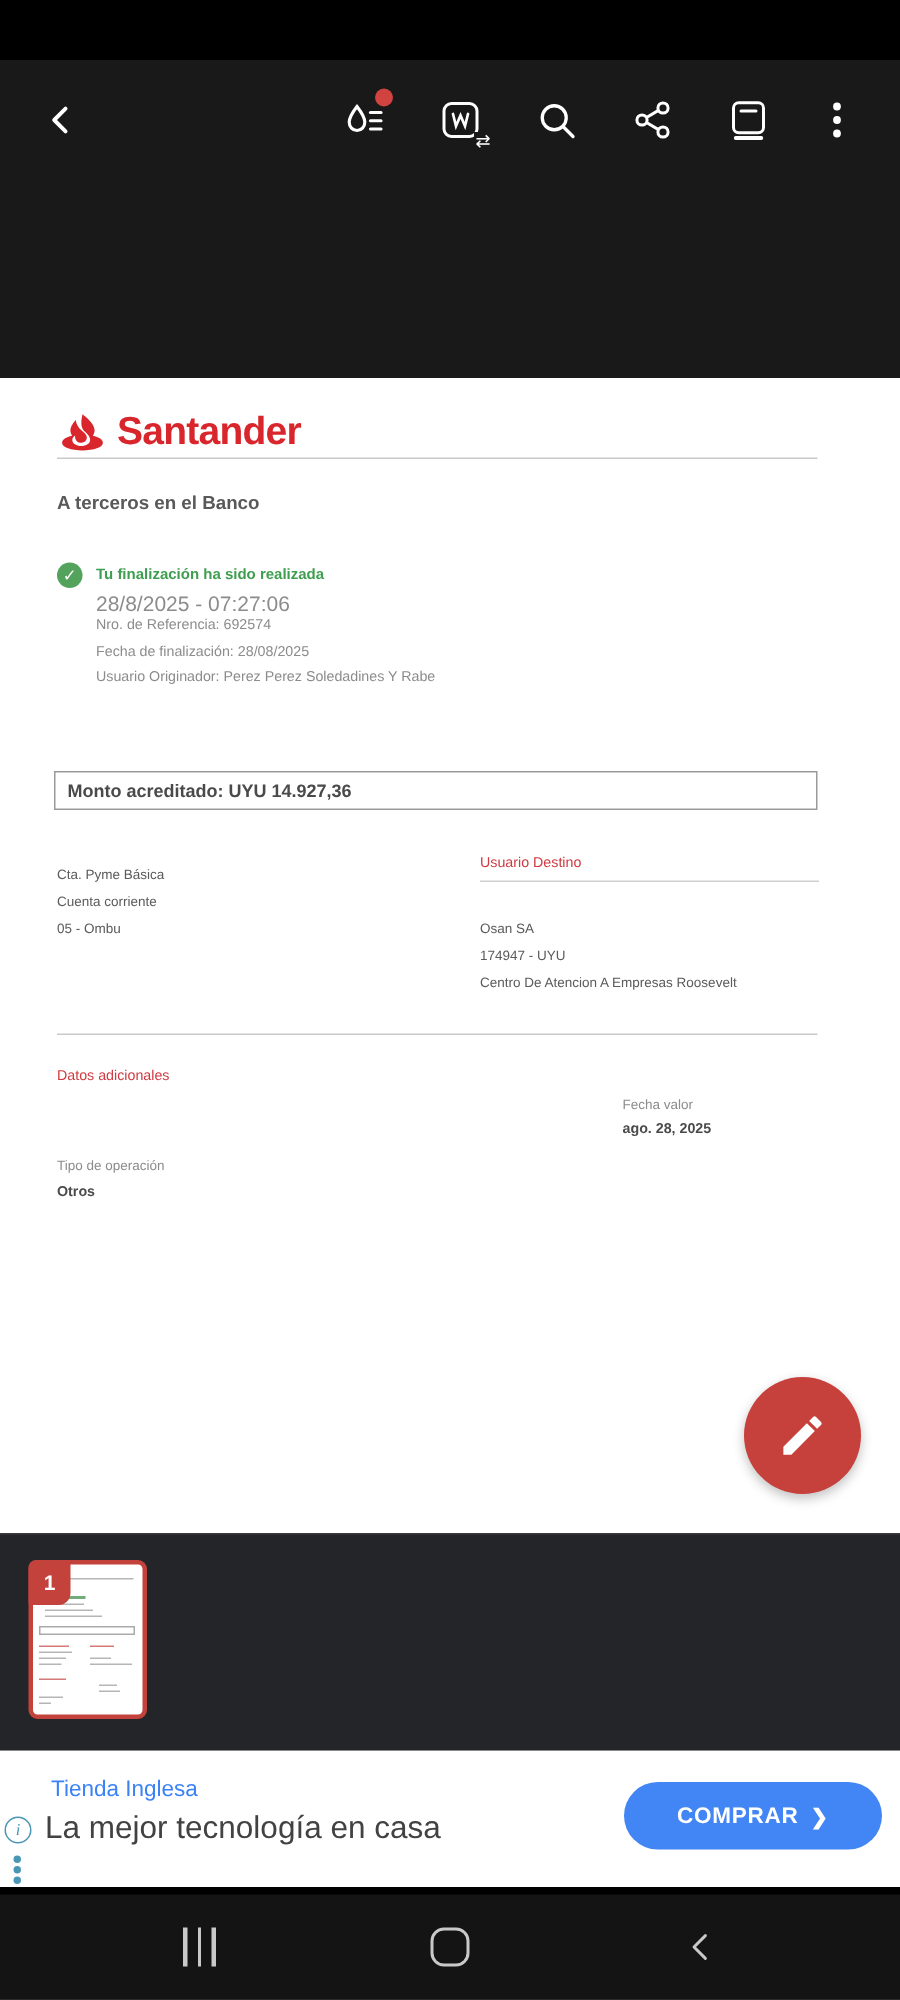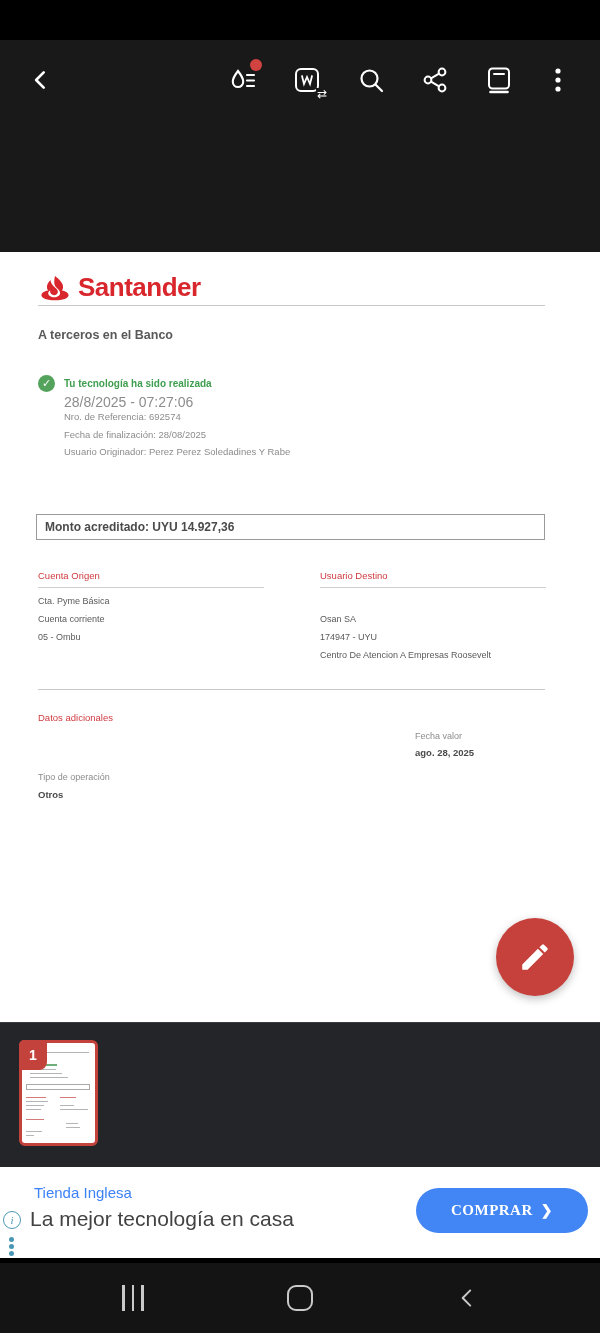--- a/index.html
+++ b/index.html
@@ -62,21 +62,21 @@
   
   .ad { position:absolute; top:1167px; left:0; width:600px; height:91px; background:#fff; }
   .ad-info { position:absolute; left:3px; top:44px; width:18px; height:18px; border:1.5px solid #4a97b5;
              border-radius:50%; color:#4a97b5; font-size:11px; font-style:italic; font-family:"Liberation Serif",serif;
              display:flex; align-items:center; justify-content:center; }
   .ad-dot { position:absolute; left:9px; width:5px; height:5px; border-radius:50%; background:#4a97b5; }
   .ad-advertiser { position:absolute; left:34px; top:17px; font-size:15px; color:#3b82f6; }
   .ad-headline { position:absolute; left:30px; top:40px; font-size:21px; color:#424242; }
   .ad-cta { position:absolute; left:416px; top:21px; width:172px; height:45px; border-radius:23px; background:#4285f4;
             border:none; color:#fff; font-weight:bold; font-size:15px; letter-spacing:0.5px;
-            display:flex; align-items:center; justify-content:center; gap:8px; font-family:Liberation Serif, serif; }
+            display:flex; align-items:center; justify-content:center; gap:8px; font-family:Liberation Sans, sans-serif; }
   .ad-cta .chev { font-size:14px; font-weight:bold; }
 
   
   .nav-gap { position:absolute; top:1258px; left:0; width:600px; height:5px; background:#000; }
   .navbar { position:absolute; top:1263px; left:0; width:600px; height:70px; background:#141414;
             display:flex; align-items:center; justify-content:space-between; padding:0 110px; }
   .nav-btn { width:46px; height:40px; display:flex; align-items:center; justify-content:center; }
   .recents { display:flex; gap:7px; }
   .recents i { width:2.5px; height:26px; background:#c9c9c9; }
   .home-sq { width:26px; height:26px; border:2.5px solid #c9c9c9; border-radius:9px; }
@@ -151,33 +151,32 @@
       <svg width="34" height="26" viewBox="0 0 40 30" fill="#d8262c">
         <path d="M20 1c6 4.5 9.5 9 9.5 12.7 0 1.6-.5 3-1.4 4.2 4.8 1 7.9 3 7.9 5.6 0 3.6-7.2 6-16 6s-16-2.4-16-6c0-2.6 3.1-4.6 7.9-5.6-.9-1.2-1.4-2.6-1.4-4.2 0-2.4 1.5-5.2 4.2-8.1.3 3.3 2.1 6.3 5.3 8.8 3.2 2.5 4.1 4.6 2.9 6.9-.8 1.4-2.3 2.2-3.9 2.2-2.7 0-4.8-2-4.8-4.6 0-.4 0-.8.1-1.2-1.5 1-2.3 2.2-2.3 3.5 0 2.7 3.2 4.7 7 4.7s7-2 7-4.7c0-2-1.3-4.1-4-6.4C19.3 12.4 18.2 9 20 1z"></path>
       </svg>
       <span class="brand-word">Santander</span>
     </div>
     <div class="abs hr" style="top:53px"></div>
 
     <div class="abs doc-title">A terceros en el Banco</div>
 
     <div class="abs check-circle">✓</div>
-    <div class="abs status-msg">Tu tecnología ha sido realizada</div>
+    <div class="abs status-msg">Tu finalización ha sido realizada</div>
     <div class="abs meta meta-sm" style="top:142px">28/8/2025 - 07:27:06</div>
     <div class="abs meta meta-md" style="top:159px">Nro. de Referencia: 692574</div>
     <div class="abs meta meta-md" style="top:177px">Fecha de finalización: 28/08/2025</div>
     <div class="abs meta meta-md" style="top:194px">Usuario Originador: Perez Perez Soledadines Y Rabe</div>
 
     <div class="abs amount-box">
       <span>Monto acreditado:</span>
       <span>UYU 14.927,36</span>
     </div>
 
     <div class="abs col-left" style="top:318px">
-      <div class="col-head">Cuenta Origen</div>
       <div class="col-lines" style="margin-top:4px">
         <div>Cta. Pyme Básica</div>
         <div>Cuenta corriente</div>
         <div>05 - Ombu</div>
       </div>
     </div>
 
     <div class="abs col-right" style="top:318px">
       <div class="col-head">Usuario Destino</div>
       <div class="col-lines" style="margin-top:22px">

